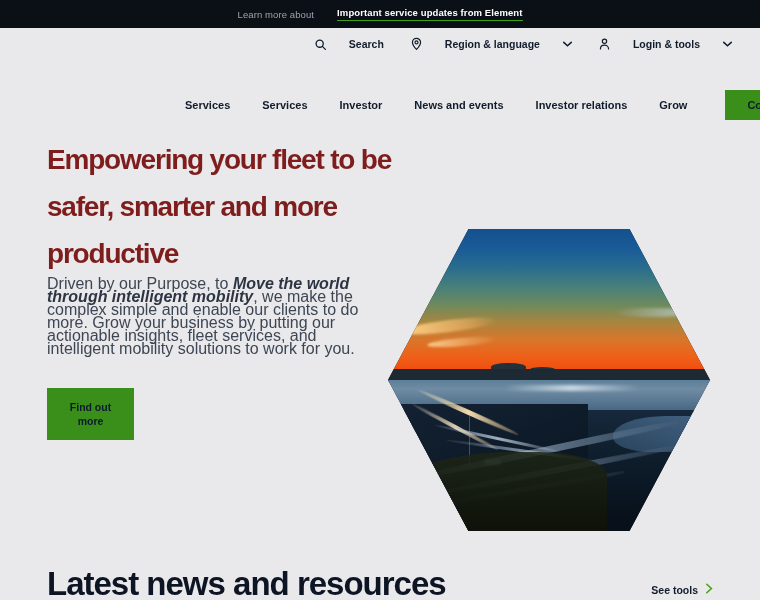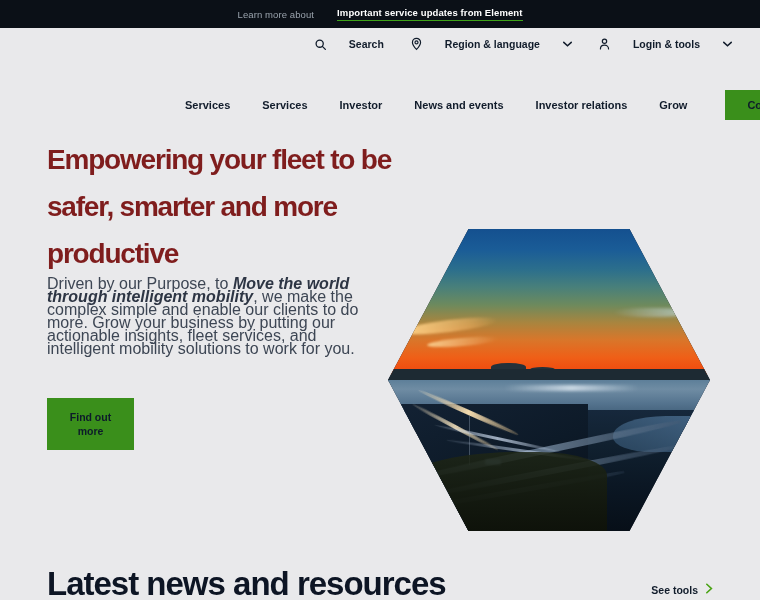--- a/index.html
+++ b/index.html
@@ -129,21 +129,21 @@
     line-height:13px;
     color:#3d4654;
     width:332px;
   }
   .hero-body em{
     font-style:italic;
     font-weight:700;
     color:#2d3544;
   }
   .find-btn{
-    margin-top:43px;
+    margin-top:33px;
     width:87px;
     height:52px;
     background:#3a8f1b;
     border:none;
     color:#0d1b2a;
     font-size:10.5px;
     font-weight:700;
     line-height:14px;
     cursor:pointer;
     display:flex;

